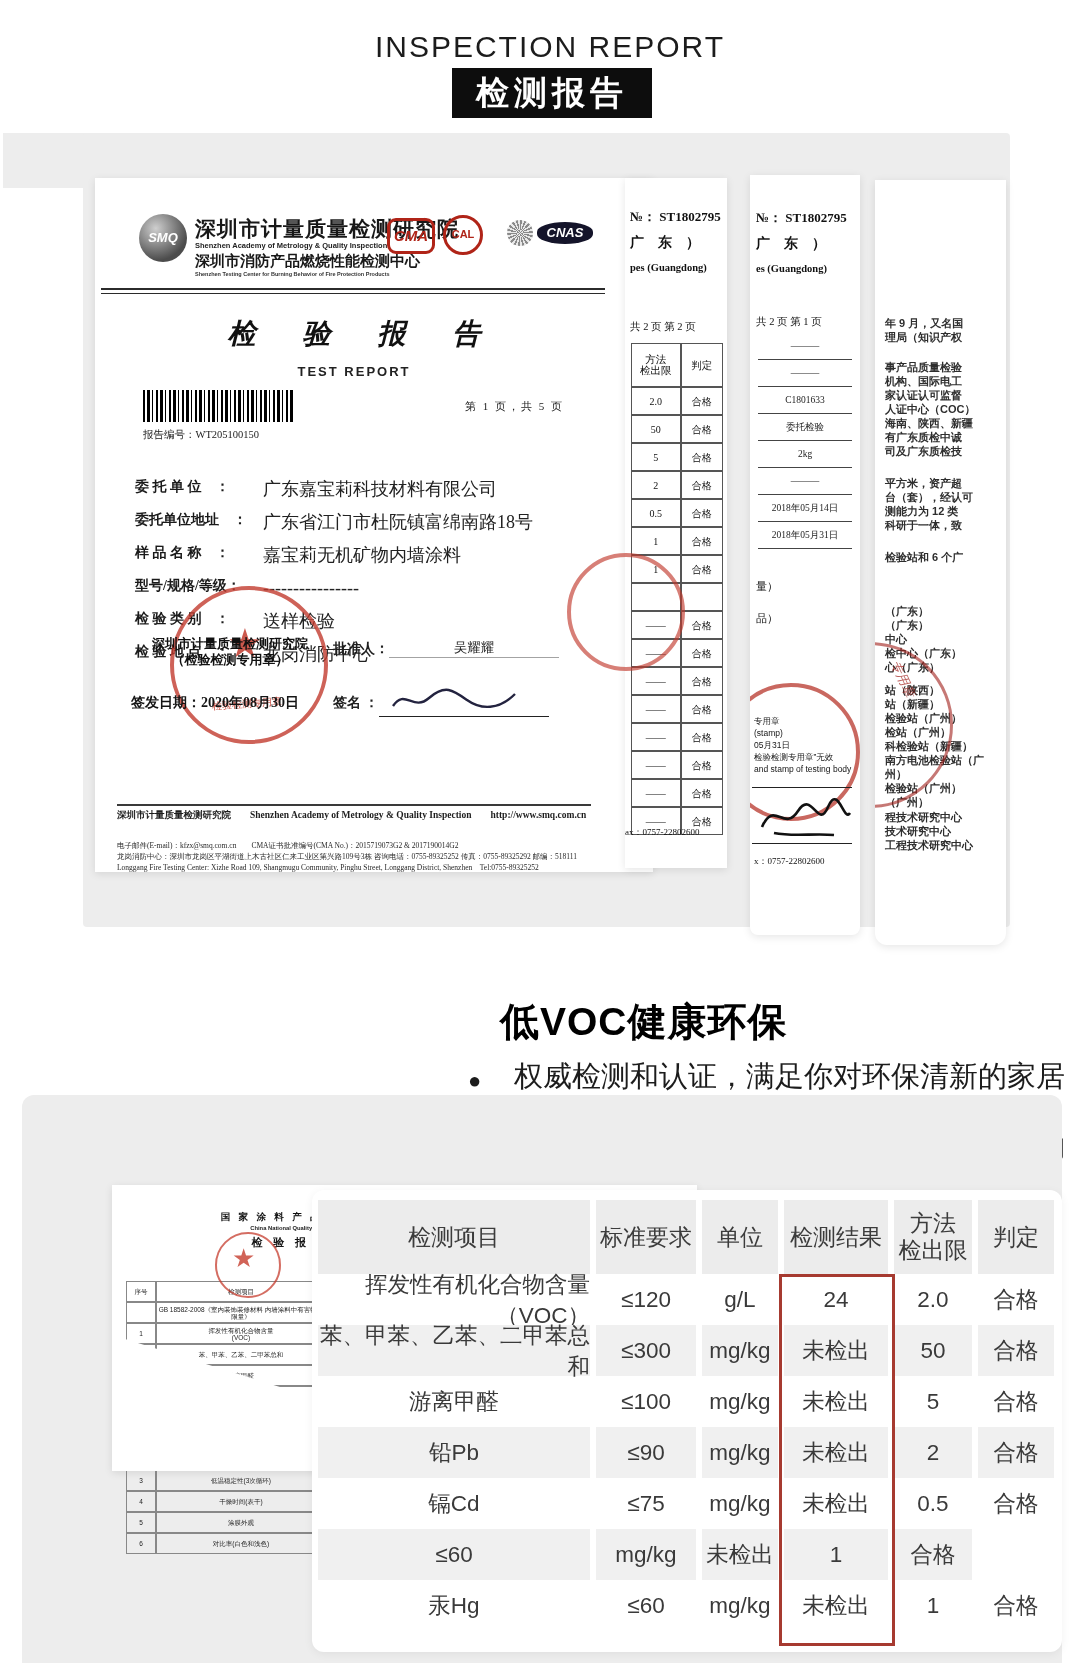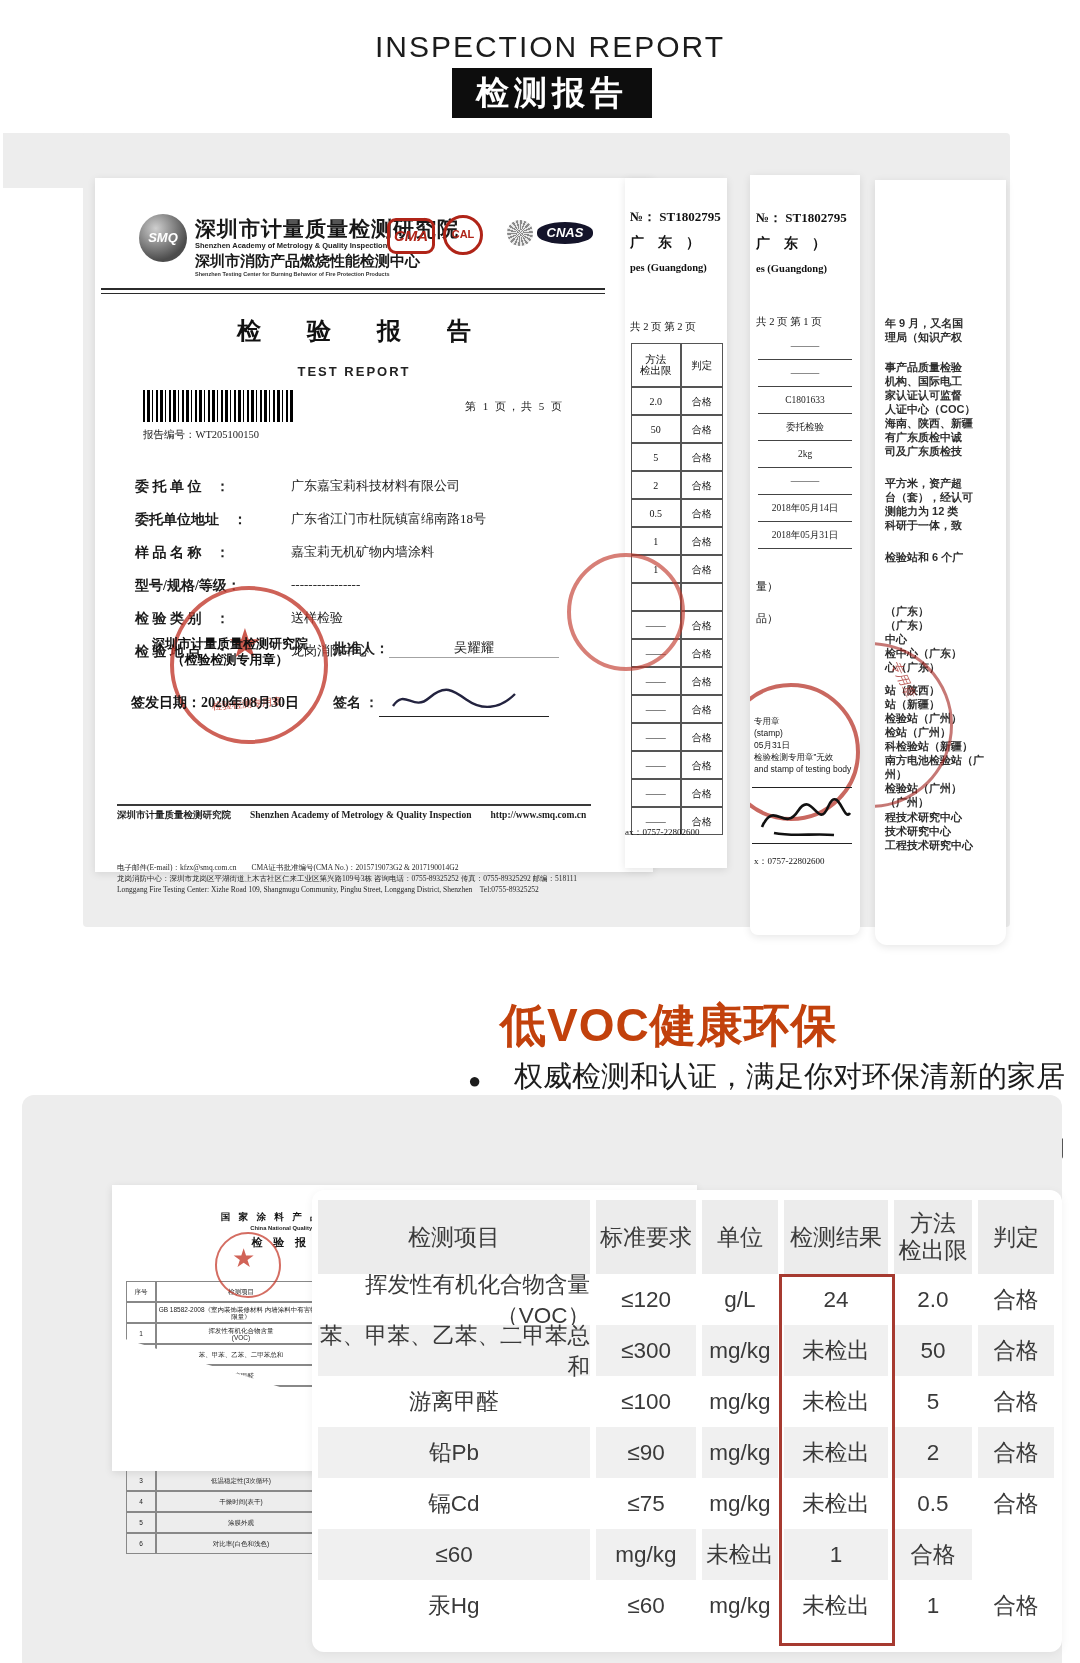--- a/index.html
+++ b/index.html
@@ -31,44 +31,44 @@
   .mark{position:absolute;display:flex;align-items:center;justify-content:center;}
   #mark-cma{left:292px;top:40px;width:42px;height:30px;border:3px solid #b02418;border-radius:9px;
             color:#b02418;font-weight:900;font-size:15px;font-style:italic;}
   #mark-cal{left:348px;top:37px;width:34px;height:34px;border:3px solid #b02418;border-radius:50%;
             color:#b02418;font-weight:900;font-size:11px;}
   #mark-cnas-seal{left:412px;top:42px;width:26px;height:26px;border-radius:50%;
             background:repeating-conic-gradient(#8a8a8a 0 10deg,#e8e8e8 10deg 20deg);}
   #mark-cnas{left:442px;top:44px;width:56px;height:22px;background:#14142a;border-radius:50%/45%;
              color:#fff;font-weight:900;font-style:italic;font-size:13px;}
   #doc-rule{left:6px;top:110px;width:504px;height:3px;border-top:2px solid #2b2b2b;border-bottom:1px solid #2b2b2b;}
-  #doc-title{left:0;top:138px;width:518px;text-align:center;font-size:24px;font-weight:900;letter-spacing:20px;
-             color:#111;font-family:"Liberation Serif",serif;text-indent:20px;}
+  #doc-title{left:0;top:138px;width:518px;text-align:center;font-size:28px;font-weight:900;letter-spacing:20px;
+             color:#111;font-family:"Liberation Serif",serif;text-indent:20px;font-style:italic;}
   #doc-sub{left:0;top:186px;width:518px;text-align:center;font-size:13px;font-weight:bold;letter-spacing:2px;color:#222;}
   #barcode{left:48px;top:212px;width:150px;height:32px;
            background:repeating-linear-gradient(90deg,#000 0 2px,#fff 2px 4px,#000 4px 7px,#fff 7px 9px,#000 9px 10px,#fff 10px 13px);}
   #report-no{left:48px;top:250px;font-size:10.5px;color:#222;font-family:"Liberation Serif",serif;}
   #page-no{left:370px;top:222px;font-size:11px;color:#222;font-family:"Liberation Serif",serif;letter-spacing:2px;}
   .frow{position:absolute;left:40px;display:flex;font-family:"Liberation Serif",serif;}
   .flabel{width:128px;font-weight:bold;font-size:14px;color:#1a1a1a;}
-  .fvalue{font-size:13px;color:#222;margin-left:28px;}
+  .fvalue{font-size:18px;color:#222;}
   #stamp1{left:75px;top:408px;width:150px;height:150px;border:4px solid rgba(194,59,46,.8);border-radius:50%;}
   #stamp1-star{left:132px;top:440px;font-size:40px;color:rgba(194,59,46,.85);}
   #stamp1-arc{left:92px;top:520px;width:120px;text-align:center;font-size:10px;color:rgba(194,59,46,.9);transform:rotate(-4deg);}
   #stamp-org{left:50px;top:458px;width:170px;text-align:center;font-size:13px;font-weight:bold;color:#101010;
              font-family:"Liberation Serif",serif;}
   #approver-row{left:238px;top:462px;display:flex;font-family:"Liberation Serif",serif;font-size:14px;font-weight:bold;}
   #approver-line{display:inline-block;width:170px;border-bottom:1px solid #a3a3a3;text-align:center;
                  font-weight:normal;font-size:13.5px;}
   #issue-date{left:36px;top:516px;font-size:14px;font-weight:bold;font-family:"Liberation Serif",serif;color:#151515;}
   #sign-row{left:238px;top:516px;display:flex;font-family:"Liberation Serif",serif;font-size:14px;font-weight:bold;}
   #sign-line{display:inline-block;width:170px;border-bottom:1px solid #222;position:relative;height:22px;}
   #doc-foot-rule{left:22px;top:626px;width:474px;border-top:2px solid #3a3a3a;}
   #doc-foot1{left:22px;top:632px;width:480px;font-size:9.5px;font-weight:bold;color:#1d1d1d;font-family:"Liberation Serif",serif;}
-  #doc-foot2{left:22px;top:684px;width:485px;font-size:7.5px;line-height:11px;color:#272727;font-family:"Liberation Serif",serif;}
+  #doc-foot2{left:22px;top:662px;width:485px;font-size:7.5px;line-height:11px;color:#272727;font-family:"Liberation Serif",serif;}
 
   
   #strip2{left:625px;top:178px;width:102px;height:690px;}
   #strip2 .hdr{position:absolute;left:5px;font-family:"Liberation Serif",serif;font-weight:bold;color:#111;}
   #s2-table{position:absolute;left:6px;top:165px;width:92px;}
   .srow{display:grid;grid-template-columns:54% 46%;}
   .srow > div{border:0.5px solid #555;height:26px;display:flex;align-items:center;justify-content:center;
               font-size:10px;font-family:"Liberation Serif",serif;color:#111;white-space:pre-line;text-align:center;line-height:11px;}
   .srow.h > div{height:42px;font-size:10.5px;}
   #s2-fax{position:absolute;left:0;top:648px;width:102px;font-size:9px;font-family:"Liberation Serif",serif;color:#111;}
@@ -86,21 +86,21 @@
   #s3-sig-rule{position:absolute;left:2px;top:612px;width:100px;border-top:1.5px solid #222;}
   #s3-sig-rule2{position:absolute;left:2px;top:668px;width:100px;border-top:1px solid #222;}
   #s3-fax{position:absolute;left:4px;top:680px;font-size:9px;font-family:"Liberation Serif",serif;color:#111;}
 
   #strip4{left:875px;top:180px;width:131px;height:765px;border-radius:0 0 12px 12px;overflow:hidden;}
   #strip4 .para{position:absolute;left:10px;width:118px;font-size:11px;line-height:14px;font-weight:bold;color:#2e2e2e;}
   #stamp4{position:absolute;left:-88px;top:462px;width:160px;height:160px;border:3.5px solid rgba(160,30,25,.6);border-radius:50%;}
   #stamp4-txt{position:absolute;left:8px;top:490px;font-size:13px;color:rgba(160,30,25,.7);transform:rotate(65deg);font-style:italic;}
 
   
-  #promo-heading{left:500px;top:995px;font-size:46px;font-weight:900;color:#c2410c;letter-spacing:1px;}
+  #promo-heading{left:500px;top:995px;font-size:39px;font-weight:900;color:#000000;letter-spacing:1px;}
   .bullet{position:absolute;left:468px;width:600px;display:flex;font-size:29px;line-height:37px;color:#1c1c1c;}
   .bullet .dot{width:46px;font-size:22px;padding-top:4px;}
   .bullet .btxt{width:554px;}
 
   
   #bottom-panel{left:22px;top:1095px;width:1040px;height:600px;background:#ededed;border-radius:12px;}
 
   
   #mini-doc{left:112px;top:1185px;width:585px;height:286px;}
   #md-t1{left:20px;top:26px;width:440px;text-align:center;font-size:9.5px;font-weight:900;letter-spacing:3px;

